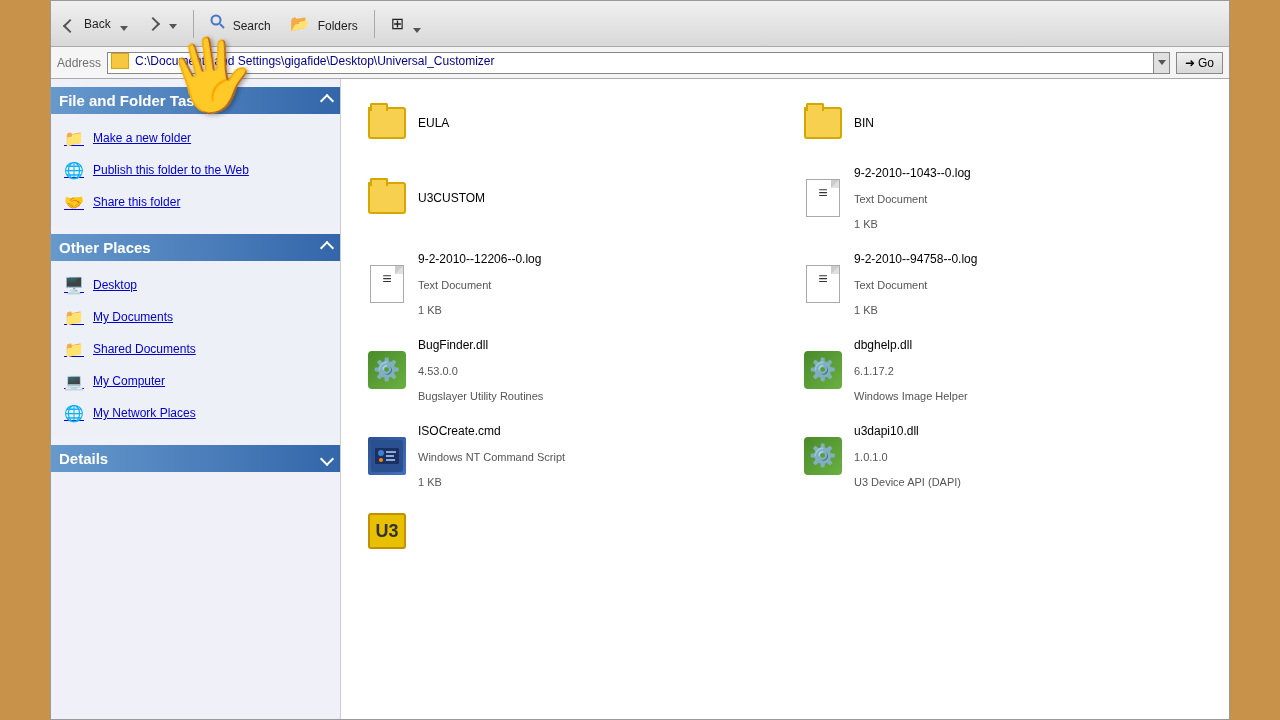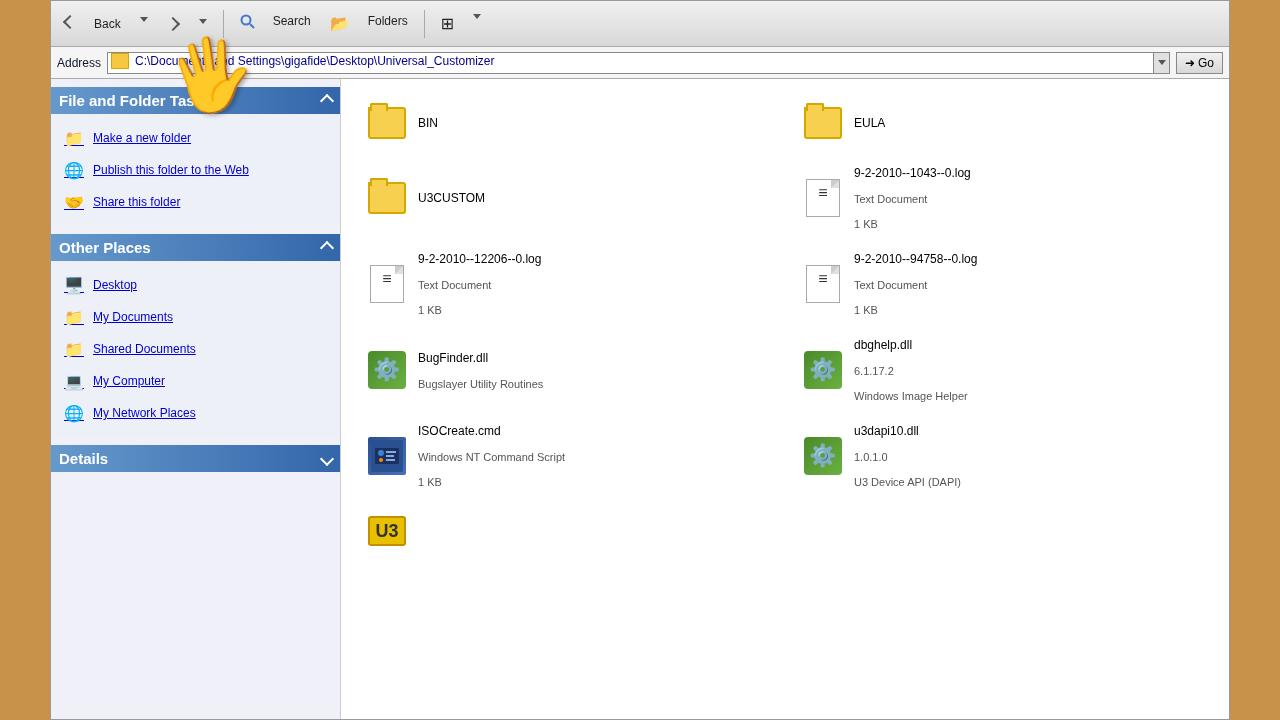--- a/index.html
+++ b/index.html
@@ -26,22 +26,22 @@
       display: flex;
       align-items: center;
       background: linear-gradient(to bottom, #f0f0f0, #d8d8d8);
       border-bottom: 1px solid #aaa;
       padding: 4px 6px;
       gap: 4px;
       height: 46px;
     }
     .toolbar-btn {
       display: flex;
-      align-items: flex-start;
-      gap: 17px;
+      align-items: flex-end;
+      gap: 7px;
       padding: 3px 7px;
       background: transparent;
       border: 1px solid transparent;
       border-radius: 3px;
       cursor: pointer;
       font-size: 12px;
       color: #222;
     }
     .toolbar-separator { width: 1px; height: 28px; background: #aaa; margin: 0 4px; }
     .nav-arrow {
@@ -65,21 +65,21 @@
       display: flex;
       align-items: center;
       background: #f5f5f5;
       border-bottom: 1px solid #aaa;
       padding: 3px 6px;
       gap: 6px;
       height: 32px;
     }
     .address-label {
       font-size: 12px;
-      color: #0f172a;
+      color: #737373;
       white-space: nowrap;
     }
     .address-input-wrapper {
       display: flex;
       align-items: flex-start;
       flex: 1;
       background: white;
       border: 1px solid #888;
       height: 22px;
     }
@@ -254,21 +254,21 @@
       width: 38px; height: 38px;
       background: linear-gradient(135deg, #2a5090, #4470c0);
       border-radius: 2px;
       display: flex; align-items: center; justify-content: center;
       font-size: 18px;
       color: white;
       position: relative;
     }
     
     .u3-icon {
-      width: 38px; height: 30px;
+      width: 38px; height: 36px;
       background: #e8c000;
       border: 2px solid #c09000;
       border-radius: 3px;
       display: flex; align-items: center; justify-content: center;
       font-size: 18px;
       font-weight: bold;
       color: #333;
     }
     
     .cursor-overlay {
@@ -400,30 +400,30 @@
     </div>
 
     <div class="file-area">
       <div class="file-grid">
 
         <div class="file-item">
           <div class="file-icon">
             <div class="folder-icon-img"></div>
           </div>
           <div class="file-info">
+            <div class="file-name">EULA</div>
+          </div>
+        </div>
+
+        <div class="file-item">
+          <div class="file-icon">
+            <div class="folder-icon-img"></div>
+          </div>
+          <div class="file-info">
             <div class="file-name">BIN</div>
-          </div>
-        </div>
-
-        <div class="file-item">
-          <div class="file-icon">
-            <div class="folder-icon-img"></div>
-          </div>
-          <div class="file-info">
-            <div class="file-name">EULA</div>
           </div>
         </div>
 
         <div class="file-item">
           <div class="file-icon">
             <div class="folder-icon-img"></div>
           </div>
           <div class="file-info">
             <div class="file-name">U3CUSTOM</div>
           </div>
@@ -461,20 +461,21 @@
             <div class="file-meta">1 KB</div>
           </div>
         </div>
 
         <div class="file-item">
           <div class="file-icon">
             <div class="dll-icon">⚙️</div>
           </div>
           <div class="file-info">
             <div class="file-name">BugFinder.dll</div>
+            <div class="file-meta">4.53.0.0</div>
             <div class="file-meta">Bugslayer Utility Routines</div>
           </div>
         </div>
 
         <div class="file-item">
           <div class="file-icon">
             <div class="dll-icon">⚙️</div>
           </div>
           <div class="file-info">
             <div class="file-name">dbghelp.dll</div>

